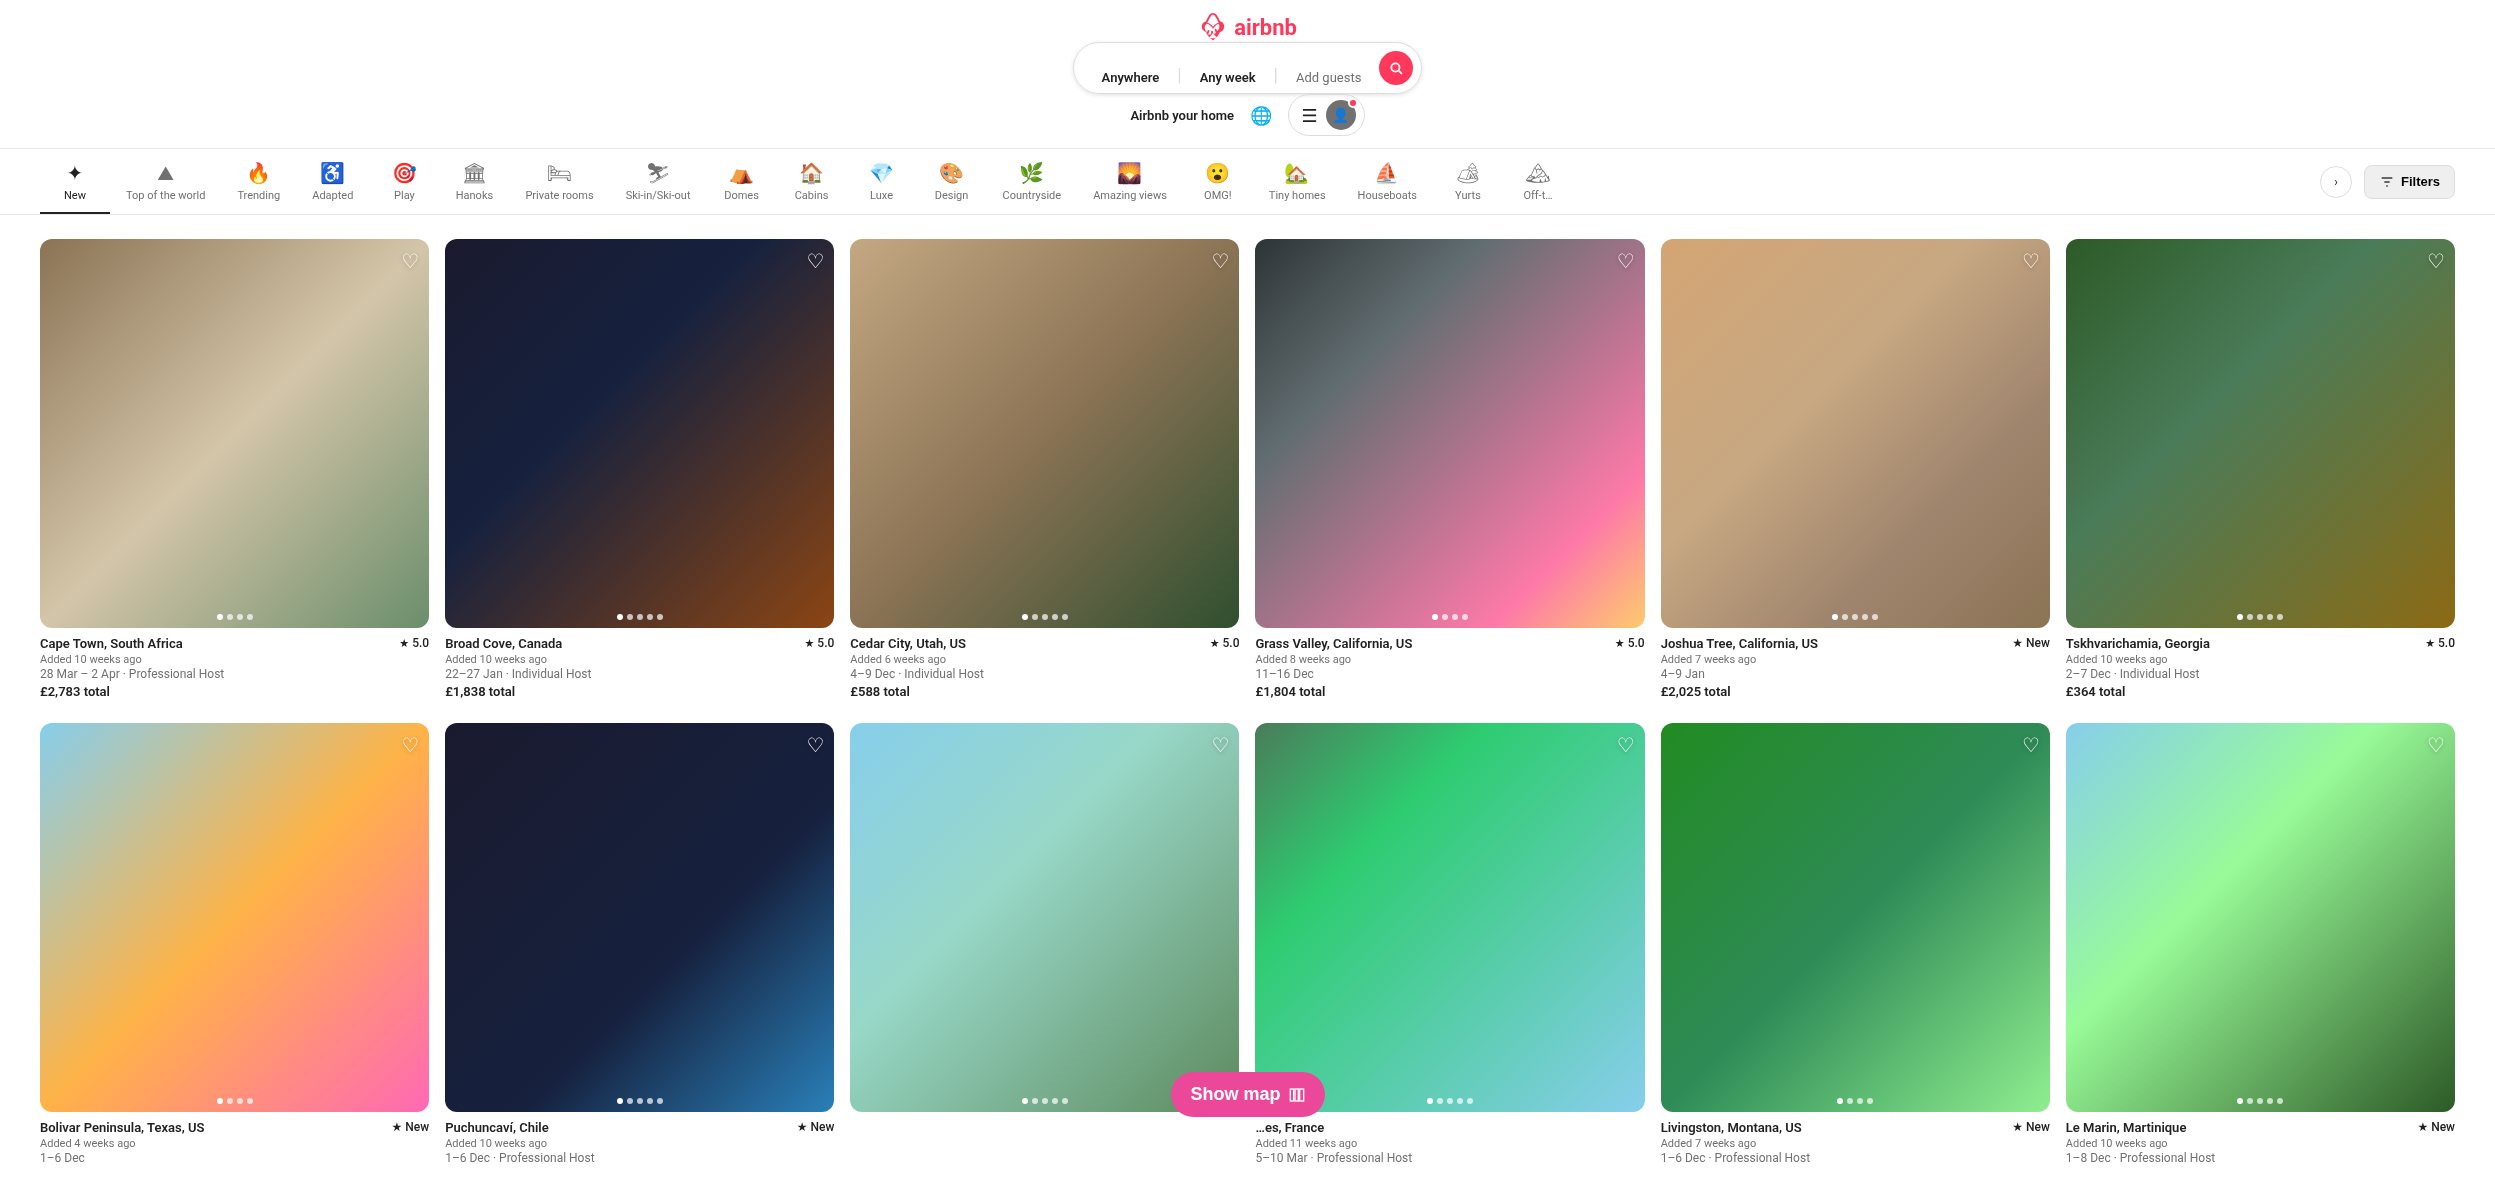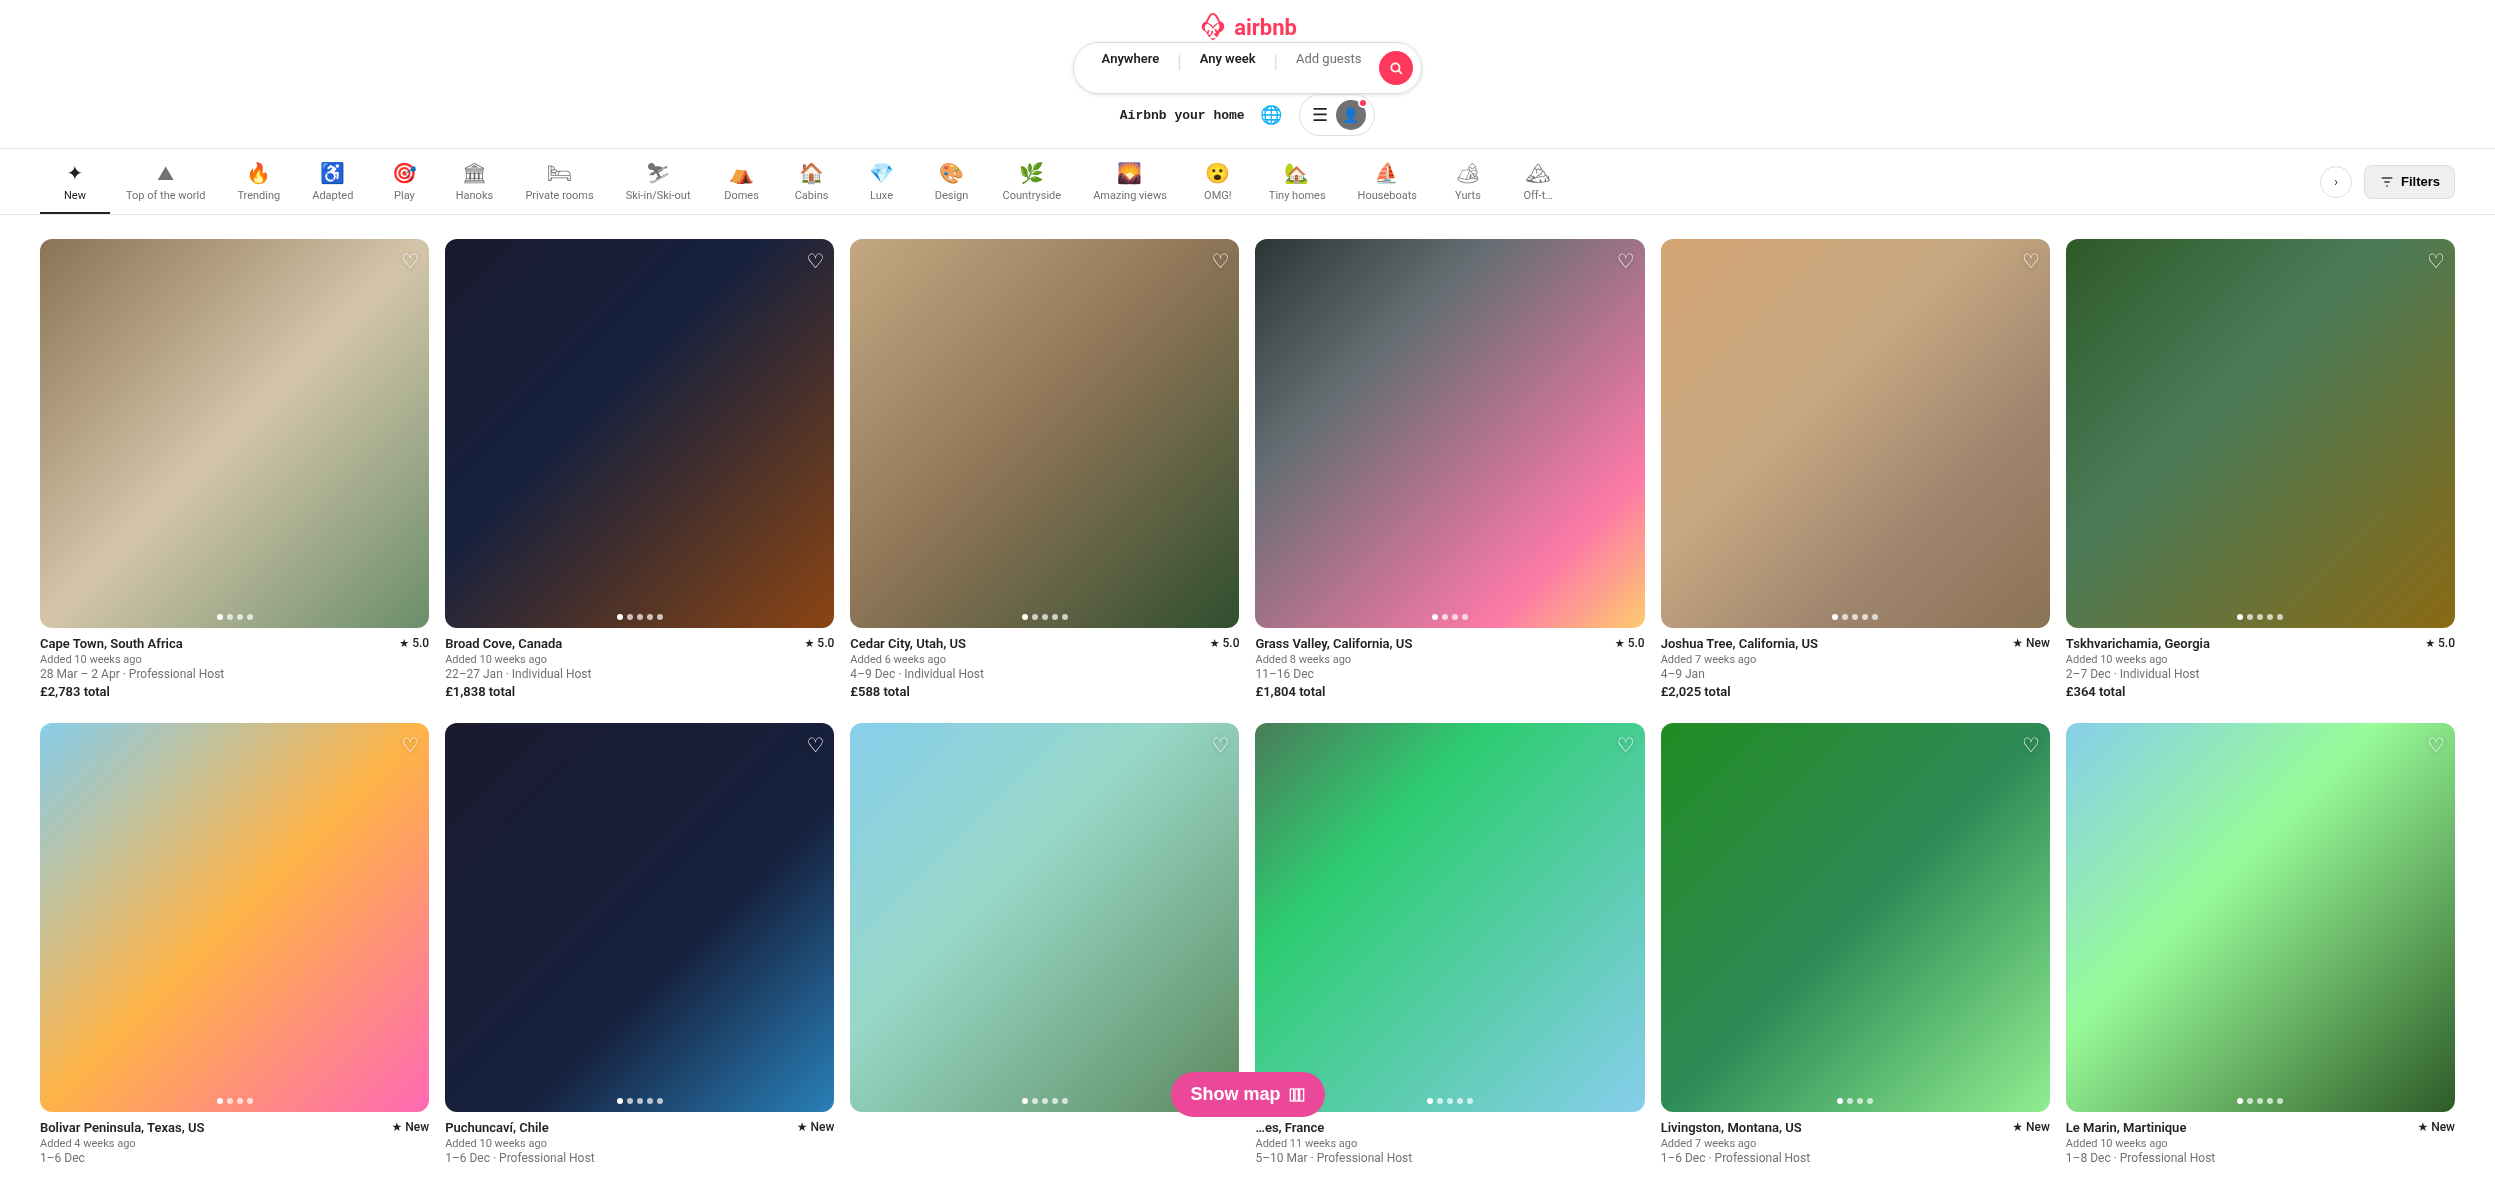--- a/index.html
+++ b/index.html
@@ -22,21 +22,21 @@
       display: flex;
       align-items: center;
       gap: 6px;
       font-weight: 700;
       font-size: 22px;
       color: #ff385c;
     }
     .logo svg { width: 30px; height: 30px; }
     .search-bar {
       display: flex;
-      align-items: flex-start;
+      align-items: flex-end;
       border: 1px solid #ddd;
       border-radius: 40px;
       padding: 8px 8px 8px 20px;
       box-shadow: 0 1px 4px rgba(0,0,0,0.12);
       gap: 10px;
       cursor: pointer;
     }
     .search-bar .sep { color: #ddd; font-size: 18px; }
     .search-section { font-size: 13px; font-weight: 600; color: #222; padding: 0 8px; }
     .search-section.guests { font-weight: 400; color: #717171; }
@@ -50,21 +50,20 @@
       align-items: center;
       justify-content: center;
       cursor: pointer;
       color: #fff;
       font-size: 14px;
     }
     .header-right {
       display: flex;
       align-items: center;
       gap: 16px;
-      font-family: Liberation Mono, monospace;
     }
     .airbnb-home-link { font-size: 13px; font-weight: 600; color: #222; cursor: pointer; text-decoration: none; white-space: nowrap; }
     .globe-icon, .menu-icon { cursor: pointer; color: #222; font-size: 18px; }
     .user-menu {
       display: flex;
       align-items: center;
       border: 1px solid #ddd;
       border-radius: 22px;
       padding: 5px 8px 5px 12px;
       gap: 8px;

